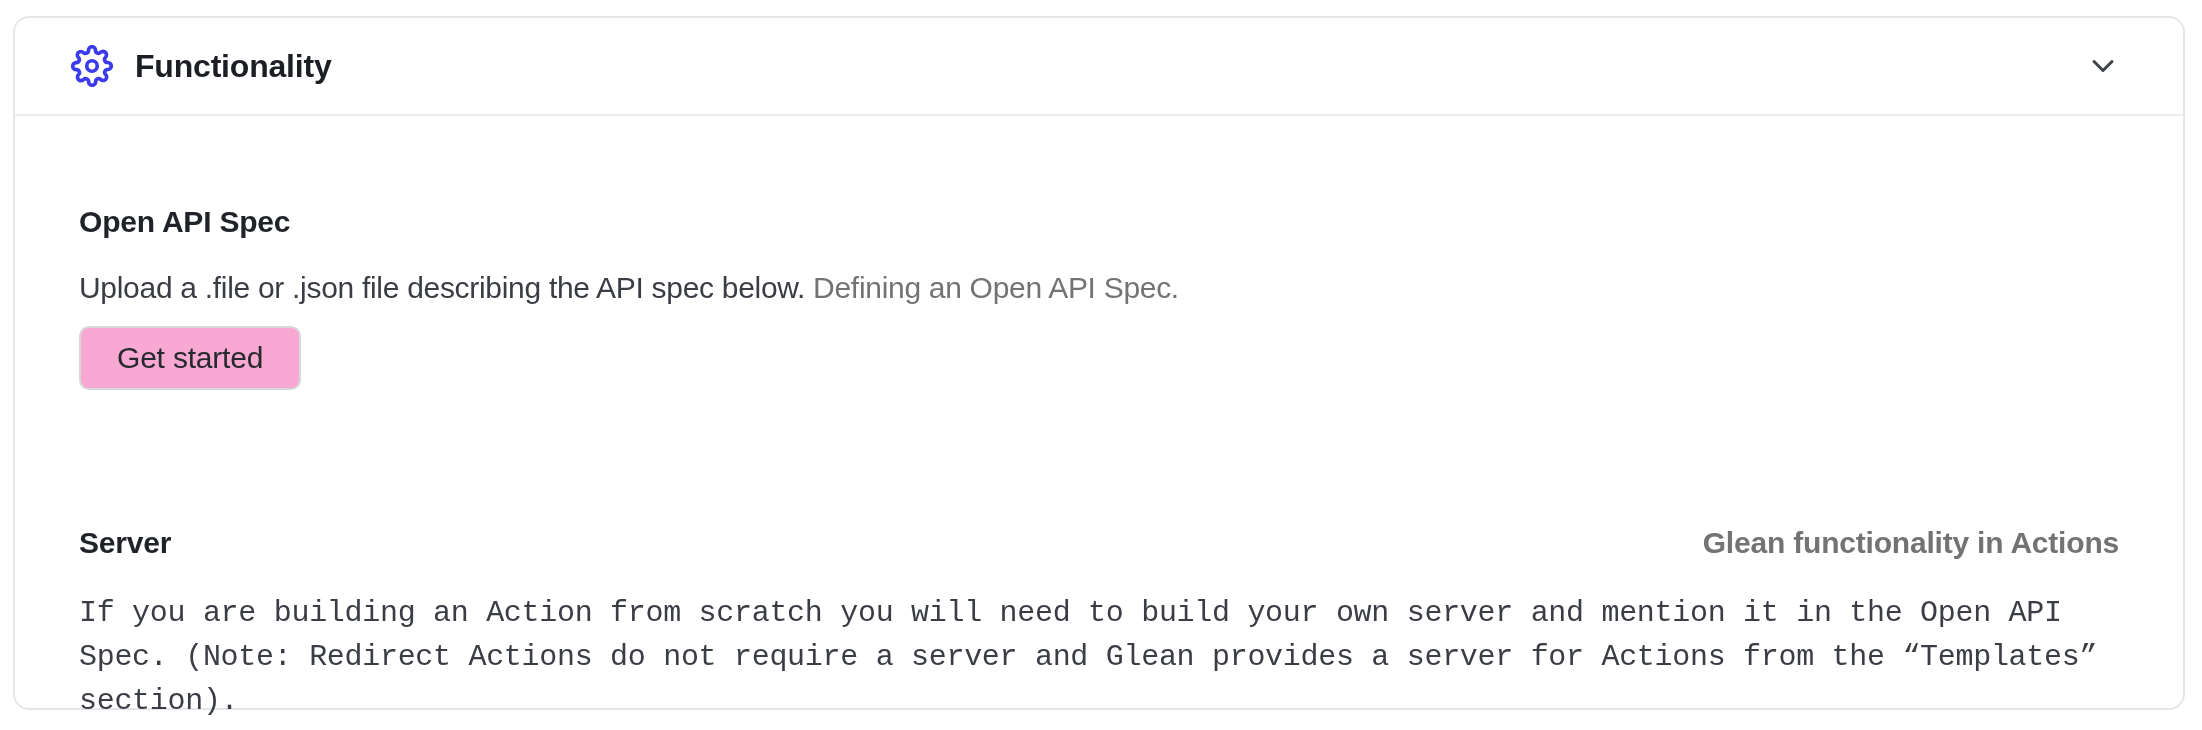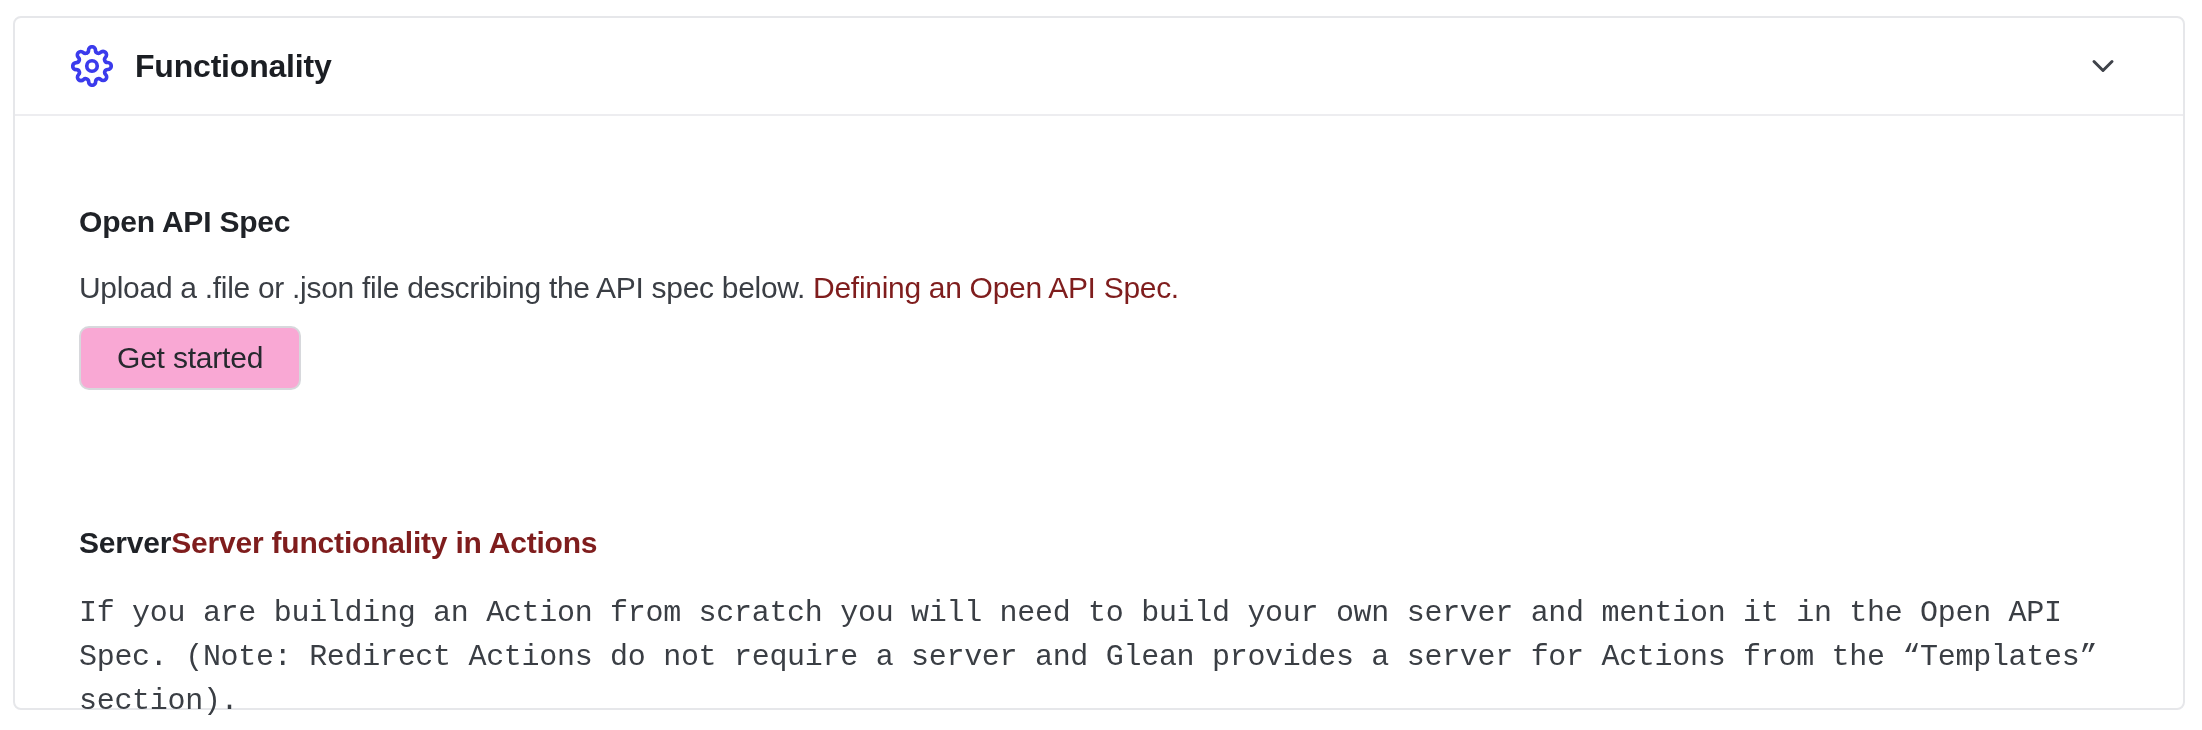--- a/index.html
+++ b/index.html
@@ -13,21 +13,21 @@
     overflow: hidden;
   }
   .card {
     position: absolute;
     left: 13px;
     top: 16px;
     width: 2172px;
     height: 694px;
     background: #ffffff;
     border: 2px solid #e6e7ea;
-    border-radius: 8px;
+    border-radius: 16px;
   }
   .panel-header {
     display: flex;
     align-items: center;
     height: 96px;
     padding: 0 62px 0 56px;
     cursor: pointer;
   }
   .gear-icon {
     width: 42px;
@@ -69,21 +69,21 @@
   .body-text {
     margin: 0;
     font-size: 30px;
     line-height: 40px;
     font-weight: 400;
     color: #3a3e44;
     letter-spacing: -0.3px;
   }
   .p-upload { margin-top: 26px; }
   a.link {
-    color: #7f1d1d;
+    color: #737373;
     text-decoration: none;
     cursor: pointer;
     margin-top: 48px;
   }
   .btn {
     display: inline-flex;
     align-items: center;
     justify-content: center;
     margin-top: 18px;
     height: 64px;
@@ -95,21 +95,21 @@
     font-size: 30px;
     font-weight: 500;
     color: #26292e;
     letter-spacing: -0.2px;
     cursor: pointer;
   }
   .server-section { margin-top: 88px; }
   .server-row {
     display: flex;
     align-items: baseline;
-    justify-content: flex-start;
+    justify-content: space-between;
   }
   .server-link {
     font-size: 30px;
     font-weight: 600;
     letter-spacing: -0.2px;
   }
   .p-server {
     margin-top: 28px;
     max-width: 2044px;
     line-height: 44px;
@@ -145,19 +145,19 @@
       <p class="body-text p-upload">
         <span>Upload a .file or .json file describing the API spec below.</span>
         <a class="link">Defining an Open API Spec.</a>
       </p>
       <button class="btn">Get started</button>
     </section>
 
     <section class="server-section">
       <div class="server-row">
         <h3 class="section-heading">Server</h3>
-        <a class="link server-link">Server functionality in Actions</a>
+        <a class="link server-link">Glean functionality in Actions</a>
       </div>
       <p class="body-text p-server">If you are building an Action from scratch you will need to build your own server and mention it in the Open API Spec. (Note: Redirect Actions do not require a server and Glean provides a server for Actions from the “Templates” section).</p>
     </section>
 
   </div>
 </div>
 
 </body></html>

